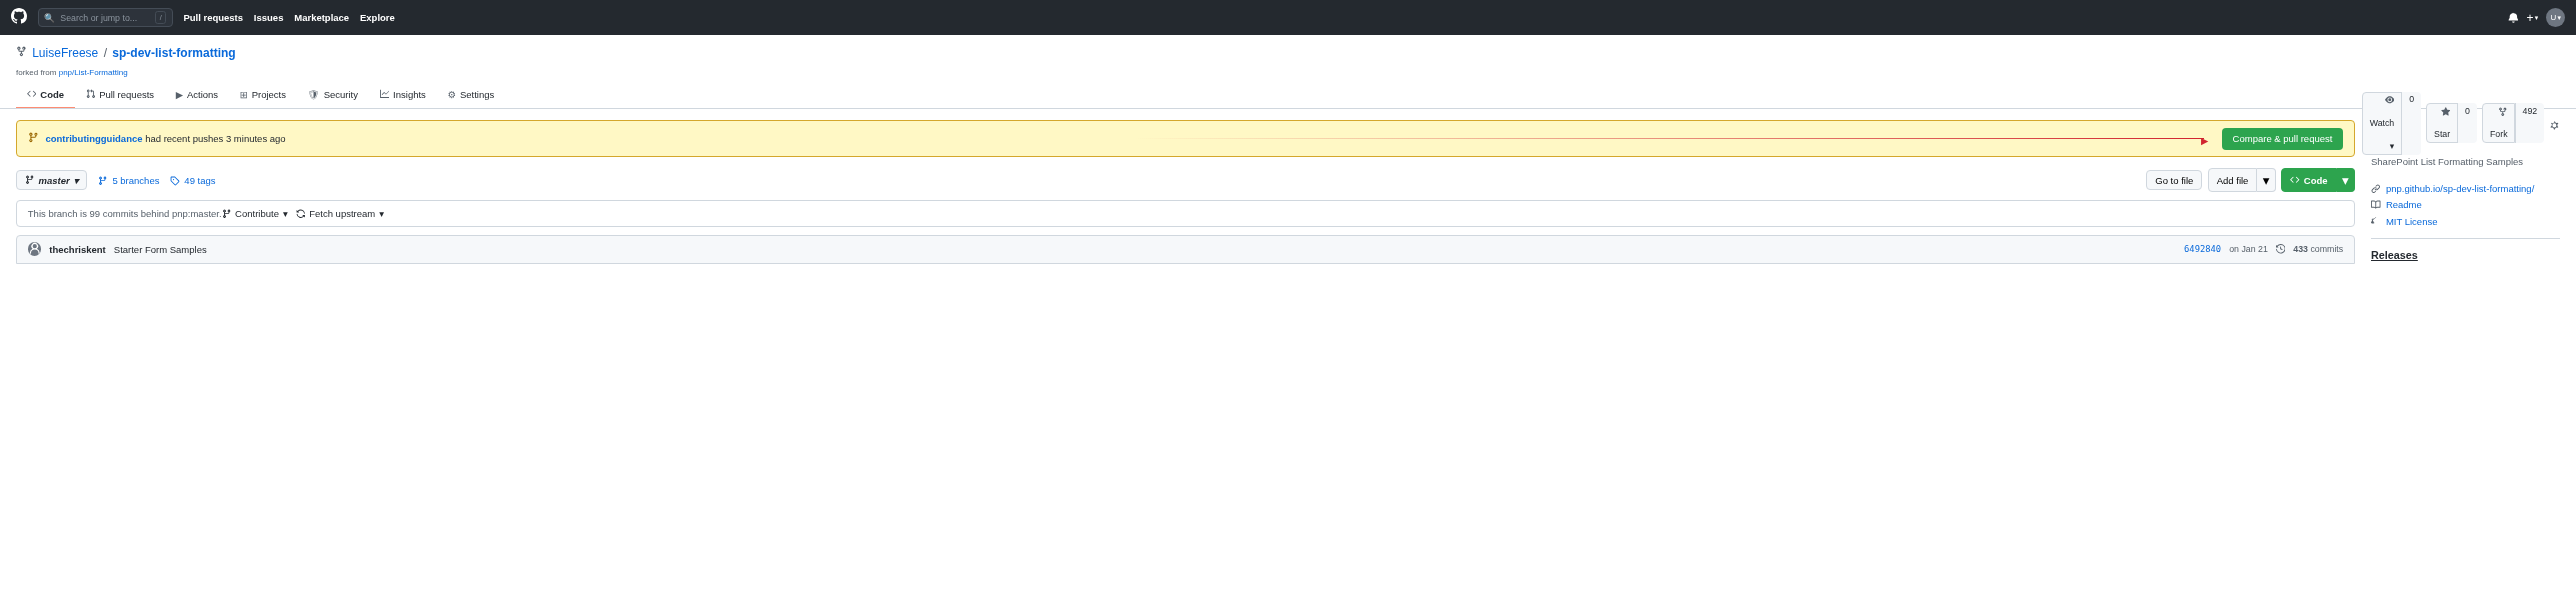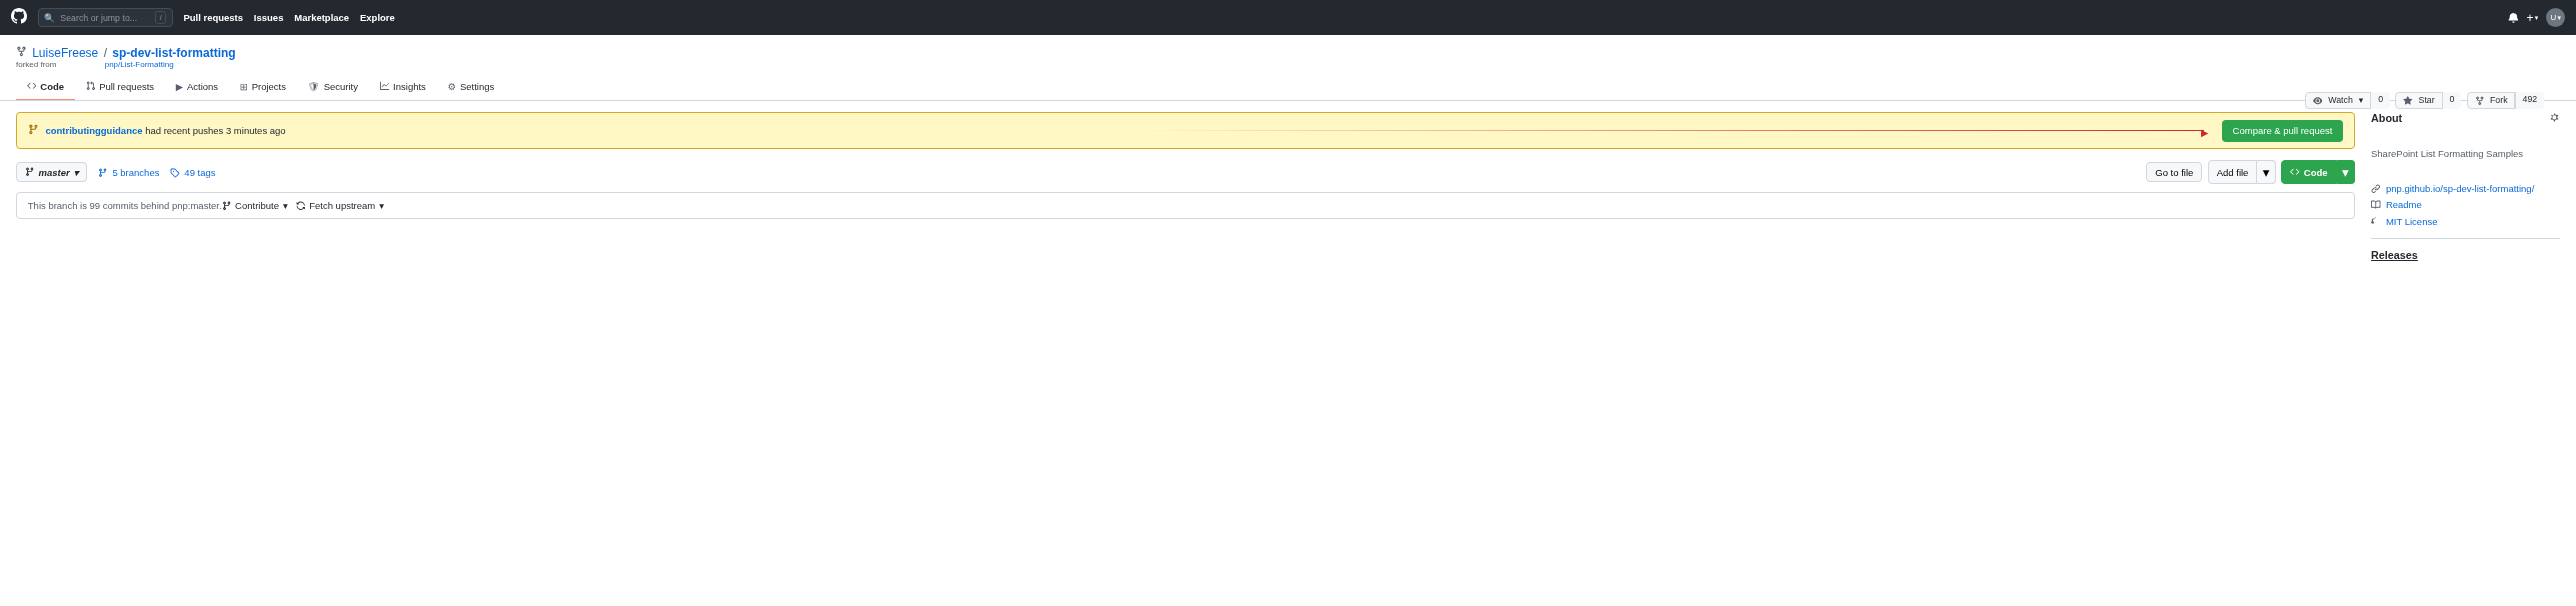--- a/index.html
+++ b/index.html
@@ -78,49 +78,50 @@
 
     
     .repo-header {
       padding: 10.8px 16px 0;
       border-bottom: 0.7px solid #d0d7de;
     }
     .repo-title-row {
       display: flex;
       align-items: center;
       gap: 5.4px;
-      margin-bottom: 0;
+      margin-bottom: 8px;
     }
     .repo-fork-icon { color: #57606a; font-size: 10.8px; }
     .repo-owner { color: #0969da; text-decoration: none; font-size: 12px; font-weight: 400; }
     .repo-sep { color: #57606a; font-size: 12px; }
     .repo-name { color: #0969da; text-decoration: none; font-size: 12px; font-weight: 600; }
     .repo-forked { font-size: 8px; color: #57606a; margin-bottom: 5.4px; }
-    .repo-forked a { color: #0969da; text-decoration: none; margin-left: 46px; }
+    .repo-forked a { color: #0969da; text-decoration: none; }
 
     .repo-actions {
       position: absolute;
       right: 16px;
       top: 46px;
       display: flex;
       align-items: center;
       gap: 5.4px;
     }
     .repo-action-btn {
       display: flex;
-      align-items: center;
-      gap: 6px;
+      align-items: flex-end;
+      gap: 13px;
       border: 0.7px solid #d0d7de;
       border-radius: 4px;
       padding: 2.7px 6.8px;
       background: #f6f8fa;
       font-size: 8.8px;
       color: #24292f;
       cursor: pointer;
       font-weight: 500;
+      flex-direction: column;
     }
     .repo-action-count {
       border-left: 0.7px solid #d0d7de;
       padding: 2.7px 6.8px;
       background: #f6f8fa;
       font-size: 8.8px;
       color: #24292f;
       border-radius: 0 4px 4px 0;
       margin-left: -0.7px;
     }
@@ -340,21 +341,21 @@
       color: #57606a;
     }
     .commit-hash {
       color: #0969da;
       font-family: monospace;
       text-decoration: none;
     }
 
     
     .about-section h3 { font-size: 10.8px; font-weight: 600; margin-bottom: 24px; }
-    .about-section p { font-size: 9.5px; color: #57606a; margin-bottom: 24px; }
+    .about-section p { font-size: 9.5px; color: #57606a; margin-bottom: 16px; }
     .about-meta { display: flex; flex-direction: column; gap: 5.4px; }
     .about-meta-item {
       display: flex;
       align-items: center;
       gap: 5.4px;
       font-size: 9.5px;
       color: #57606a;
     }
     .about-meta-item a { color: #0969da; text-decoration: none; }
     .about-divider { border: none; border-top: 0.7px solid #d0d7de; margin: 10.8px 0; }
@@ -584,20 +585,40 @@
           <div class="fetch-upstream-btn">
             <svg width="9.5" height="9.5" viewBox="0 0 16 16" fill="#24292f">
               <path d="M8 2.5a5.487 5.487 0 00-4.131 1.869l1.204 1.204A.25.25 0 014.896 6H1.25A.25.25 0 011 5.75V2.104a.25.25 0 01.427-.177l1.38 1.38A7.001 7.001 0 0114.95 7.16a.75.75 0 11-1.49.178A5.501 5.501 0 008 2.5zM1.705 8.005a.75.75 0 01.834.656 5.501 5.501 0 009.592 2.97l-1.204-1.204a.25.25 0 01.177-.427h3.646a.25.25 0 01.25.25v3.646a.25.25 0 01-.427.177l-1.38-1.38A7.001 7.001 0 011.05 8.84a.75.75 0 01.656-.834z"></path>
             </svg>
             <span>Fetch upstream</span>
             <span>▾</span>
           </div>
         </div>
       </div>
 
+      <div class="file-list-header">
+        <div class="file-list-header-avatar" style="background:#6e7681;width:13.5px;height:13.5px;border-radius:50%;overflow:hidden;flex-shrink:0;">
+          <svg width="13.5" height="13.5" viewBox="0 0 16 16" fill="white">
+            <path fill-rule="evenodd" d="M10.5 5a2.5 2.5 0 11-5 0 2.5 2.5 0 015 0zm.061 3.073a4 4 0 10-5.123 0 6.004 6.004 0 00-3.431 5.142.75.75 0 001.498.07 4.5 4.5 0 018.99 0 .75.75 0 101.498-.07 6.005 6.005 0 00-3.432-5.142z"></path>
+          </svg>
+        </div>
+        <span class="file-list-header-user">thechriskent</span>
+        <span class="file-list-header-msg">Starter Form Samples</span>
+        <div class="file-list-header-right">
+          <a href="#" class="commit-hash">6492840</a>
+          <span>on Jan 21</span>
+          <svg width="9.5" height="9.5" viewBox="0 0 16 16" fill="#57606a">
+            <path fill-rule="evenodd" d="M1.643 3.143L.427 1.927A.25.25 0 000 2.104V5.75c0 .138.112.25.25.25h3.646a.25.25 0 00.177-.427L2.715 4.215a6.5 6.5 0 11-1.18 4.458.75.75 0 10-1.493.154 8.001 8.001 0 101.6-5.684zM7.75 4a.75.75 0 01.75.75v2.992l2.028.812a.75.75 0 01-.557 1.392l-2.5-1A.75.75 0 017 8.25v-3.5A.75.75 0 017.75 4z"></path>
+          </svg>
+          <span>
+            <strong>433</strong>
+            <span>commits</span>
+          </span>
+        </div>
+      </div>
 
     </div>
 
     <div class="repo-sidebar">
       <div class="about-section">
         <span class="sidebar-settings">
           <svg width="10.8" height="10.8" viewBox="0 0 16 16" fill="#57606a">
             <path fill-rule="evenodd" d="M7.429 1.525a6.593 6.593 0 011.142 0c.036.003.108.036.137.146l.289 1.105c.147.56.55.967.997 1.189.174.086.341.183.501.29.438.286.97.413 1.476.24l1.096-.394a.148.148 0 01.158.053 6.618 6.618 0 01.571.99.149.149 0 01-.028.165l-.789.763c-.407.394-.562.957-.508 1.506.01.09.015.18.015.27s-.005.18-.015.27c-.054.549.101 1.112.508 1.505l.789.763a.149.149 0 01.028.166 6.583 6.583 0 01-.571.99.148.148 0 01-.158.052l-1.096-.393c-.506-.173-1.038-.046-1.476.24a6.31 6.31 0 01-.501.29c-.447.222-.85.629-.997 1.188l-.289 1.105c-.029.11-.1.143-.137.146a6.613 6.613 0 01-1.142 0c-.036-.003-.108-.036-.137-.146l-.289-1.105c-.147-.56-.55-.966-.997-1.188a6.31 6.31 0 01-.501-.29c-.438-.286-.97-.413-1.476-.24l-1.096.393a.148.148 0 01-.158-.053 6.583 6.583 0 01-.571-.99.148.148 0 01.028-.165l.789-.763c.407-.393.562-.956.508-1.505A4.81 4.81 0 014.5 8s.005-.18.015-.27c.054-.55-.101-1.112-.508-1.506l-.789-.763a.149.149 0 01-.028-.165 6.618 6.618 0 01.571-.99.148.148 0 01.158-.052l1.096.393c.506.173 1.038.046 1.476-.24.16-.107.327-.204.501-.29.447-.222.85-.628.997-1.188l.289-1.105c.029-.11.1-.143.137-.146zM8 11a3 3 0 110-6 3 3 0 010 6z"></path>
           </svg>
         </span>

